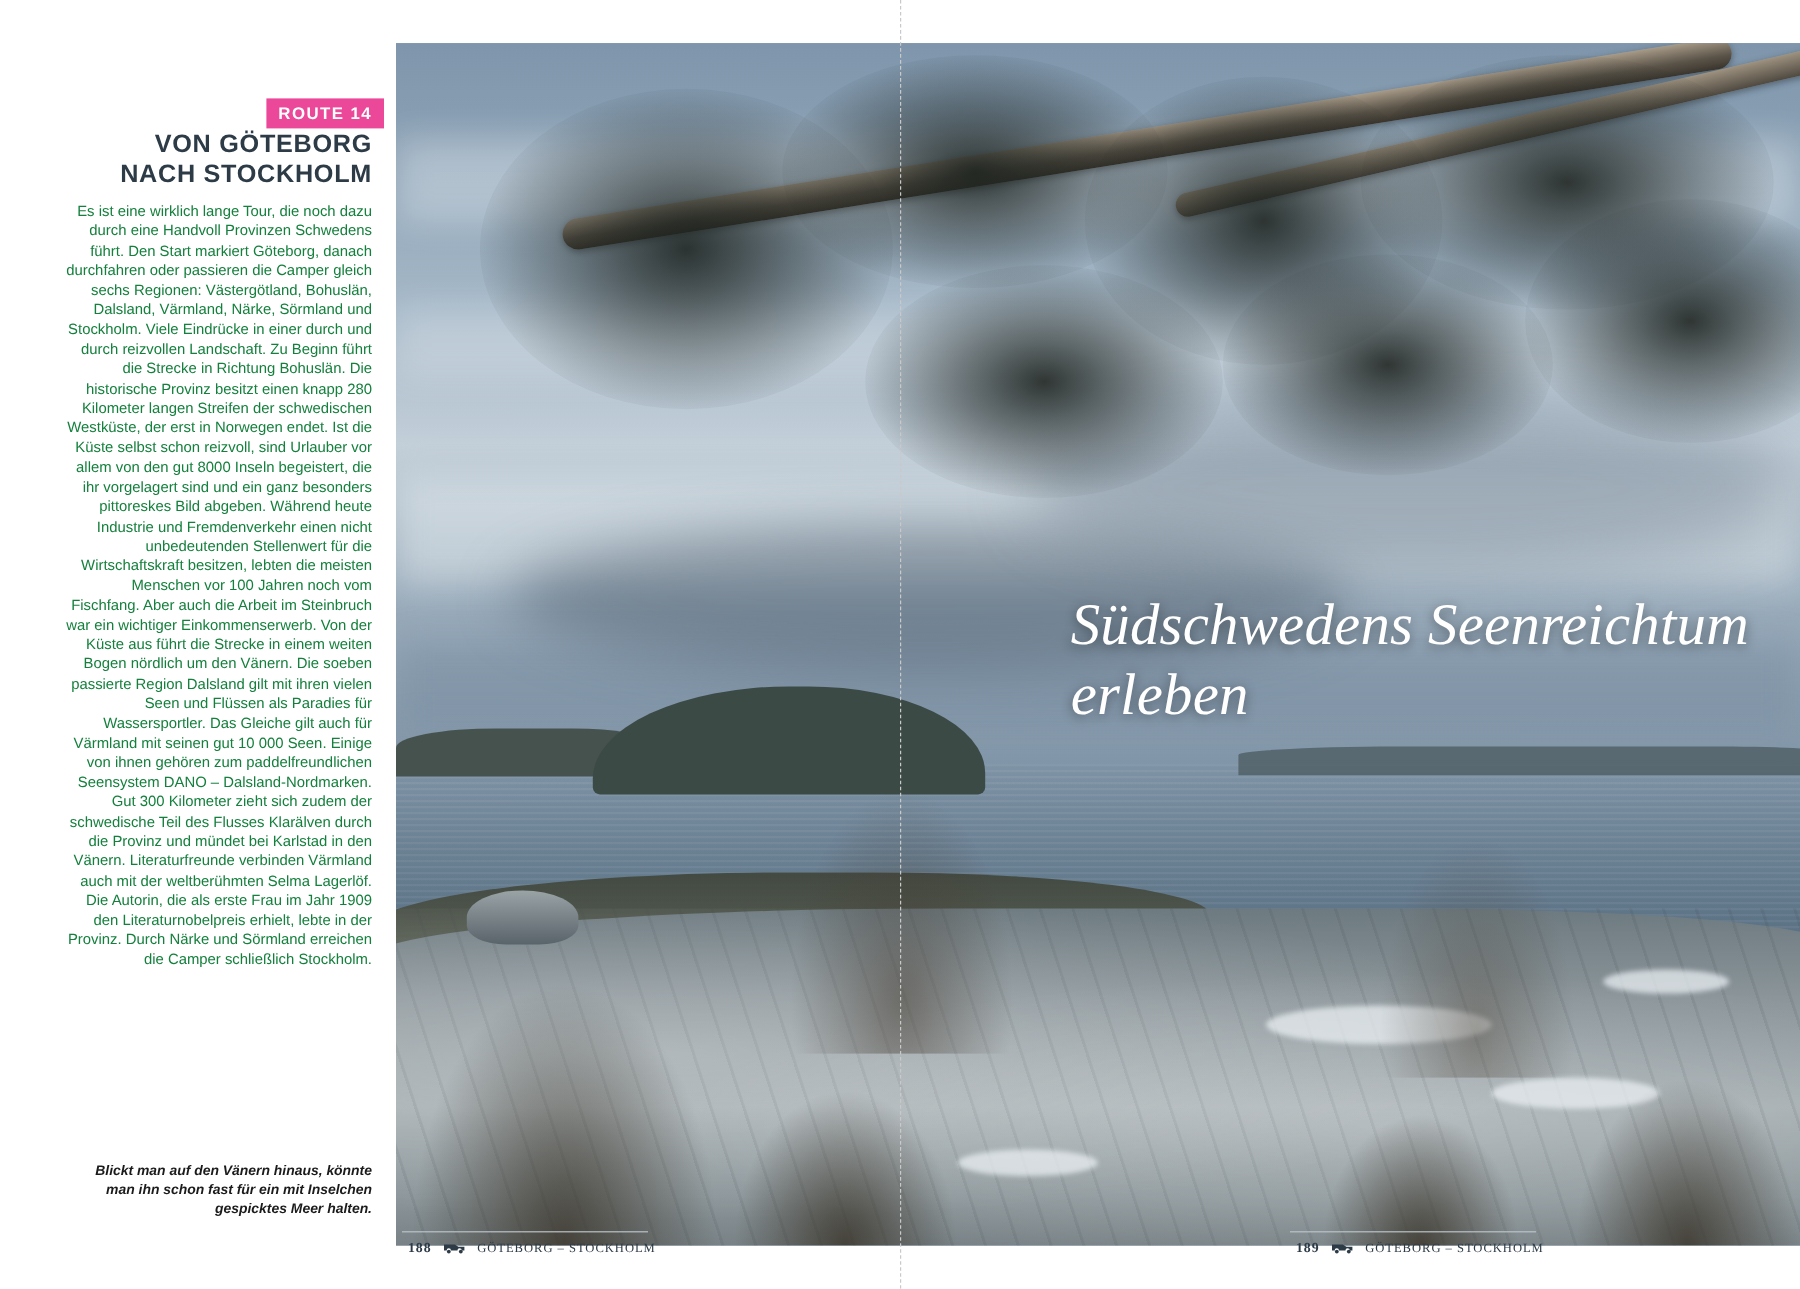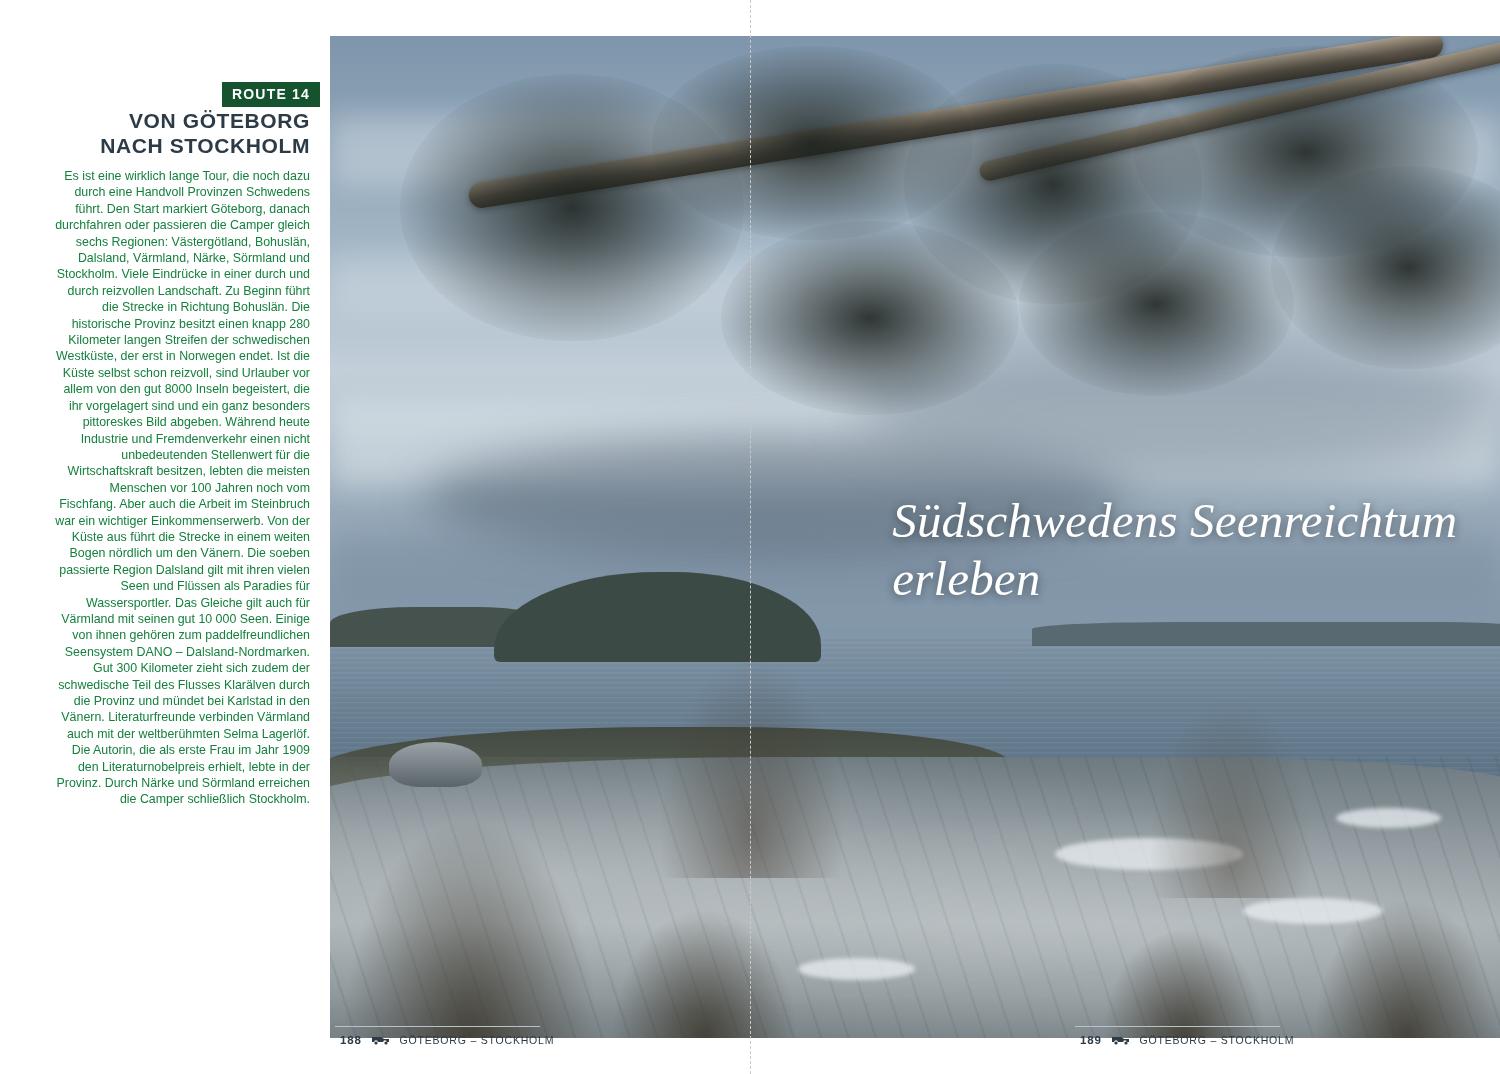--- a/index.html
+++ b/index.html
@@ -18,21 +18,21 @@
     border-left:1px dashed #c9c9c9;
   }
 
   
   .left-page{
     position:absolute;left:0;top:0;width:750px;height:1074px;
     background:#ffffff;
   }
   .route-badge{
     position:absolute;right:430px;top:82px;
-    background:#14532d;color:#ffffff;
+    background:#ec4899;color:#ffffff;
     font-size:14px;font-weight:bold;letter-spacing:1.2px;
     padding:4px 10px 5px 10px;
     font-family:"Liberation Sans", sans-serif;
   }
   .headline{
     position:absolute;left:60px;top:108px;width:250px;
     text-align:right;
     color:#2d3b47;
     font-size:21px;line-height:25px;
     font-weight:bold;letter-spacing:0.6px;
@@ -56,21 +56,21 @@
     font-style:italic;font-weight:bold;
     font-family:"Liberation Sans", sans-serif;
   }
 
   
   .footer{
     position:absolute;bottom:28px;
     display:flex;align-items:center;gap:9px;
     color:#2d3b47;
     font-size:10.5px;letter-spacing:0.8px;
-    font-family:Liberation Sans, sans-serif;
+    font-family:Liberation Serif, serif;
   }
   .footer .pg{font-weight:bold;font-size:11.5px;}
   .footer-left{left:340px;}
   .footer-right{left:1080px;}
   .rule-left{
     position:absolute;left:335px;bottom:47px;width:205px;height:1px;background:#b9c2c9;
   }
   .rule-right{
     position:absolute;left:1075px;bottom:47px;width:205px;height:1px;background:#b9c2c9;
   }
@@ -242,20 +242,21 @@
   <div class="left-page">
 
     <div class="route-badge">ROUTE 14</div>
 
     <div class="headline">VON GÖTEBORG NACH STOCKHOLM</div>
 
     <div class="body-col">
       <p>Es ist eine wirklich lange Tour, die noch dazu durch eine Handvoll Provinzen Schwedens führt. Den Start markiert Göteborg, danach durchfahren oder passieren die Camper gleich sechs Regionen: Västergötland, Bohuslän, Dalsland, Värmland, Närke, Sörmland und Stockholm. Viele Eindrücke in einer durch und durch reizvollen Landschaft. Zu Beginn führt die Strecke in Richtung Bohuslän. Die historische Provinz besitzt einen knapp 280 Kilometer langen Streifen der schwedischen Westküste, der erst in Norwegen endet. Ist die Küste selbst schon reizvoll, sind Urlauber vor allem von den gut 8000 Inseln begeistert, die ihr vorgelagert sind und ein ganz besonders pittoreskes Bild abgeben. Während heute Industrie und Fremdenverkehr einen nicht unbedeutenden Stellenwert für die Wirtschaftskraft besitzen, lebten die meisten Menschen vor 100 Jahren noch vom Fischfang. Aber auch die Arbeit im Steinbruch war ein wichtiger Einkommenserwerb. Von der Küste aus führt die Strecke in einem weiten Bogen nördlich um den Vänern. Die soeben passierte Region Dalsland gilt mit ihren vielen Seen und Flüssen als Paradies für Wassersportler. Das Gleiche gilt auch für Värmland mit seinen gut 10 000 Seen. Einige von ihnen gehören zum paddelfreundlichen Seensystem DANO – Dalsland-Nordmarken. Gut 300 Kilometer zieht sich zudem der schwedische Teil des Flusses Klarälven durch die Provinz und mündet bei Karlstad in den Vänern. Literaturfreunde verbinden Värmland auch mit der weltberühmten Selma Lagerlöf. Die Autorin, die als erste Frau im Jahr 1909 den Literaturnobelpreis erhielt, lebte in der Provinz. Durch Närke und Sörmland erreichen die Camper schließlich Stockholm.</p>
     </div>
 
+    <div class="caption">Blickt man auf den Vänern hinaus, könnte man ihn schon fast für ein mit Inselchen gespicktes Meer halten.</div>
   </div>
 
   <div class="photo">
     <div class="sky"></div>
     <div class="cloudband cb1"></div>
     <div class="cloudband cb2"></div>
     <div class="cloudband cb3"></div>
     <div class="cloudband cb4"></div>
     <div class="darkcloud"></div>
     <div class="darkcloud2"></div>

